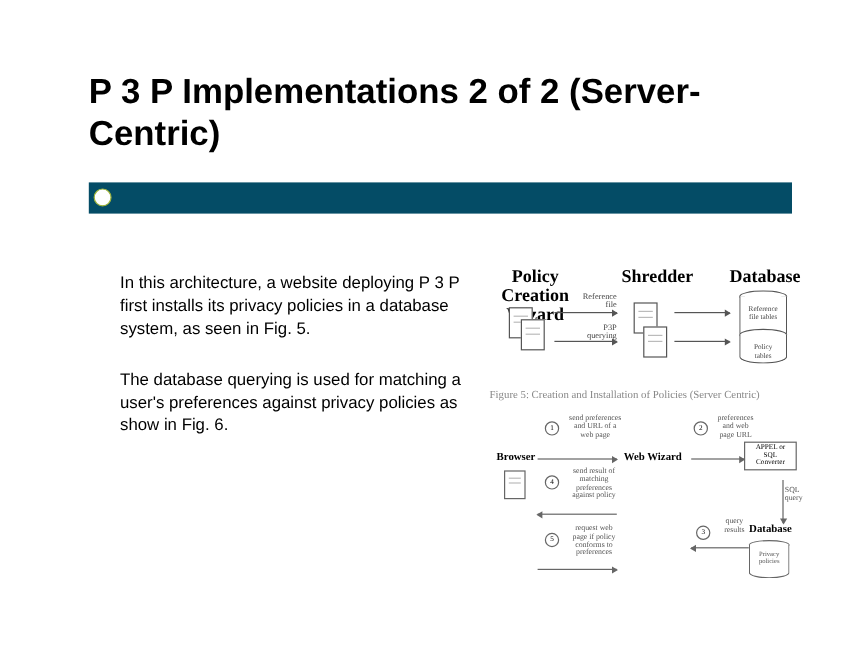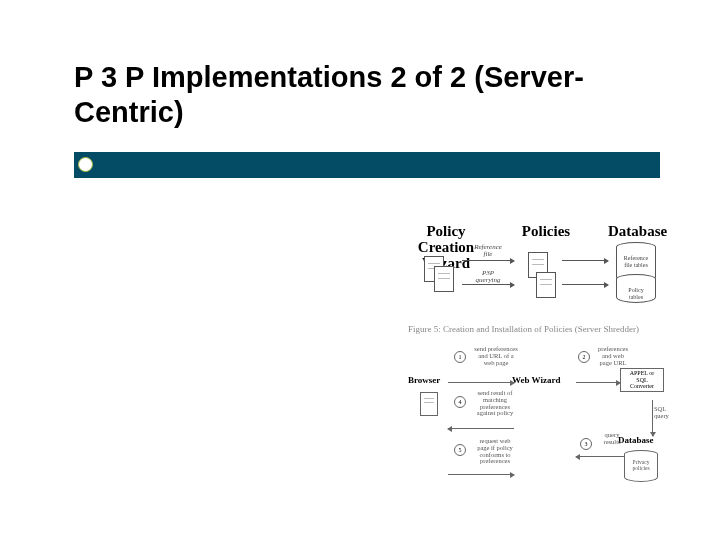--- a/index.html
+++ b/index.html
@@ -102,22 +102,21 @@
     border-left: 5px solid #555;
     border-top: 3px solid transparent;
     border-bottom: 3px solid transparent;
   }
   .fig5 .tiny {
     position: absolute;
     font-size: 7px;
     line-height: 1.05;
     color: #444;
     font-family: "Times New Roman", serif;
-    text-align: center;
-    font-style: italic;
+    text-align: right;
   }
   .fig5 .db {
     position: absolute;
     width: 40px;
     height: 46px;
   }
   .fig5 .db .cyl-top {
     width: 100%; height: 10px;
     border: 1px solid #555;
     border-radius: 50%;
@@ -158,20 +157,21 @@
     left: 408px;
     top: 346px;
     width: 258px;
     height: 158px;
     font-family: "Times New Roman", serif;
   }
   .fig6 .node-label {
     position: absolute;
     font-size: 9px;
     font-weight: bold;
+    text-align: center;
     line-height: 1.05;
   }
   .fig6 .tiny {
     position: absolute;
     font-size: 6.5px;
     line-height: 1.05;
     color: #555;
     text-align: center;
   }
   .fig6 .doc {
@@ -235,26 +235,28 @@
 </head>
 <body>
 
 <div class="slide">
 
   <div class="title">P 3 P Implementations 2 of 2 (Server-Centric)</div>
   <div class="rule"></div>
   <div class="dot"></div>
 
   <div class="body-text">
+    <p>In this architecture, a website deploying P 3 P first installs its privacy policies in a database system, as seen in Fig. 5.</p>
+    <p>The database querying is used for matching a user's preferences against privacy policies as show in Fig. 6.</p>
   </div>
 
   <div class="fig5">
     <div class="colhead" style="left:0; width:76px; white-space:pre-line;">Policy Creation
 Wizard</div>
-    <div class="colhead" style="left:110px; width:56px;">Policies</div>
+    <div class="colhead" style="left:110px; width:56px;">Shredder</div>
     <div class="colhead" style="left:200px; width:56px;">Database</div>
 
     <div class="doc" style="left:16px; top:32px;"></div>
     <div class="doc" style="left:26px; top:42px;"></div>
 
     <div class="arrow-r" style="left:54px; top:36px; width:52px;"></div>
     <div class="tiny" style="left:54px; top:20px; width:52px; white-space:pre-line;">Reference
 file</div>
 
     <div class="arrow-r" style="left:54px; top:60px; width:52px;"></div>
@@ -272,21 +274,21 @@
       <div class="cyl-body" style="white-space:pre-line;">Reference
 file tables</div>
     </div>
     <div class="db" style="left:208px; top:50px; width:40px;">
       <div class="cyl-top"></div>
       <div class="cyl-body" style="white-space:pre-line; height:24px;">Policy
 tables</div>
     </div>
   </div>
 
-  <div class="caption5">Figure 5: Creation and Installation of Policies (Server Shredder)</div>
+  <div class="caption5">Figure 5: Creation and Installation of Policies (Server Centric)</div>
 
   <div class="fig6">
     <div class="node-label" style="left:0; top:30px; width:44px;">Browser</div>
     <div class="doc" style="left:12px; top:46px;"></div>
 
     <div class="node-label" style="left:104px; top:30px; width:64px;">Web Wizard</div>
 
     <div class="box" style="left:212px; top:22px; width:44px; white-space:pre-line;">APPEL or
 SQL
 Converter</div>

